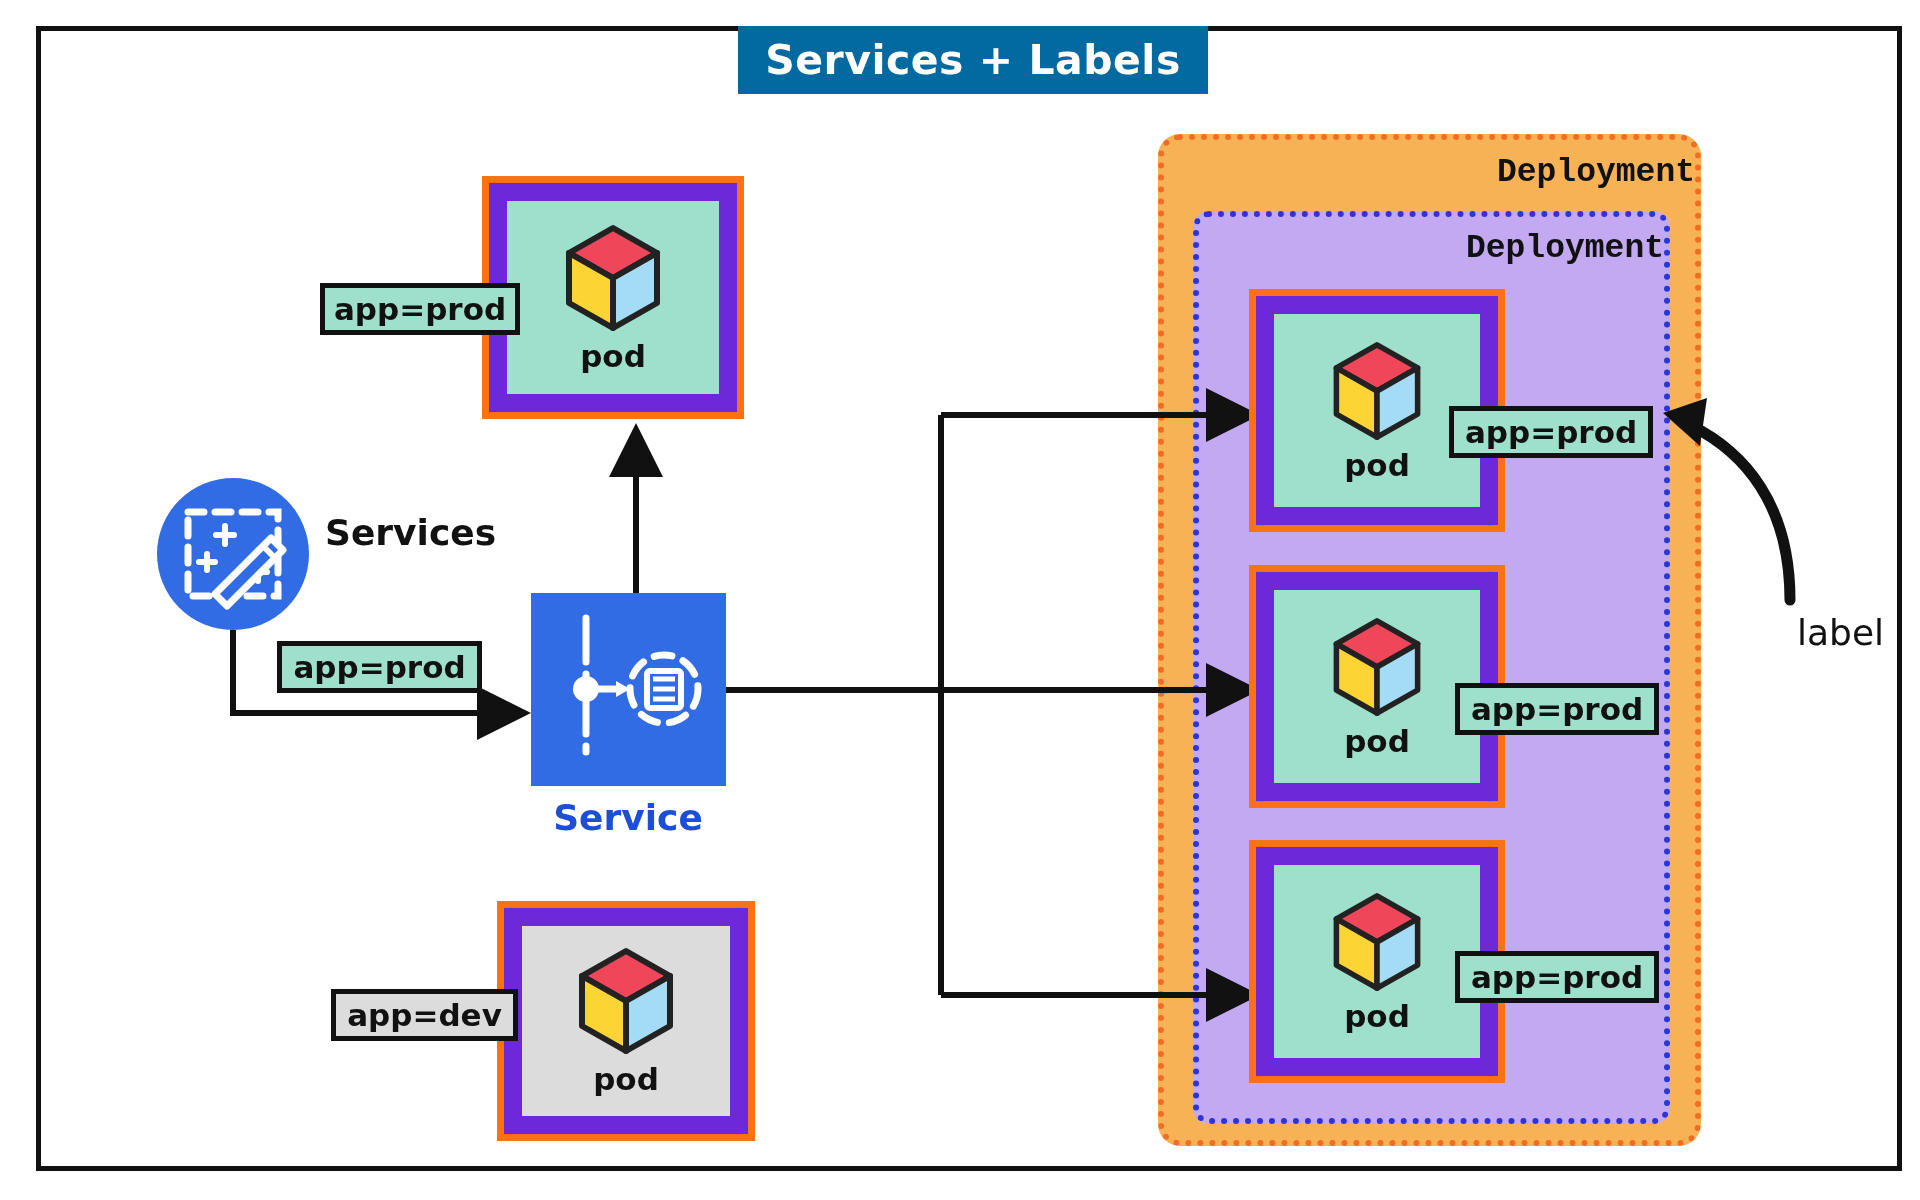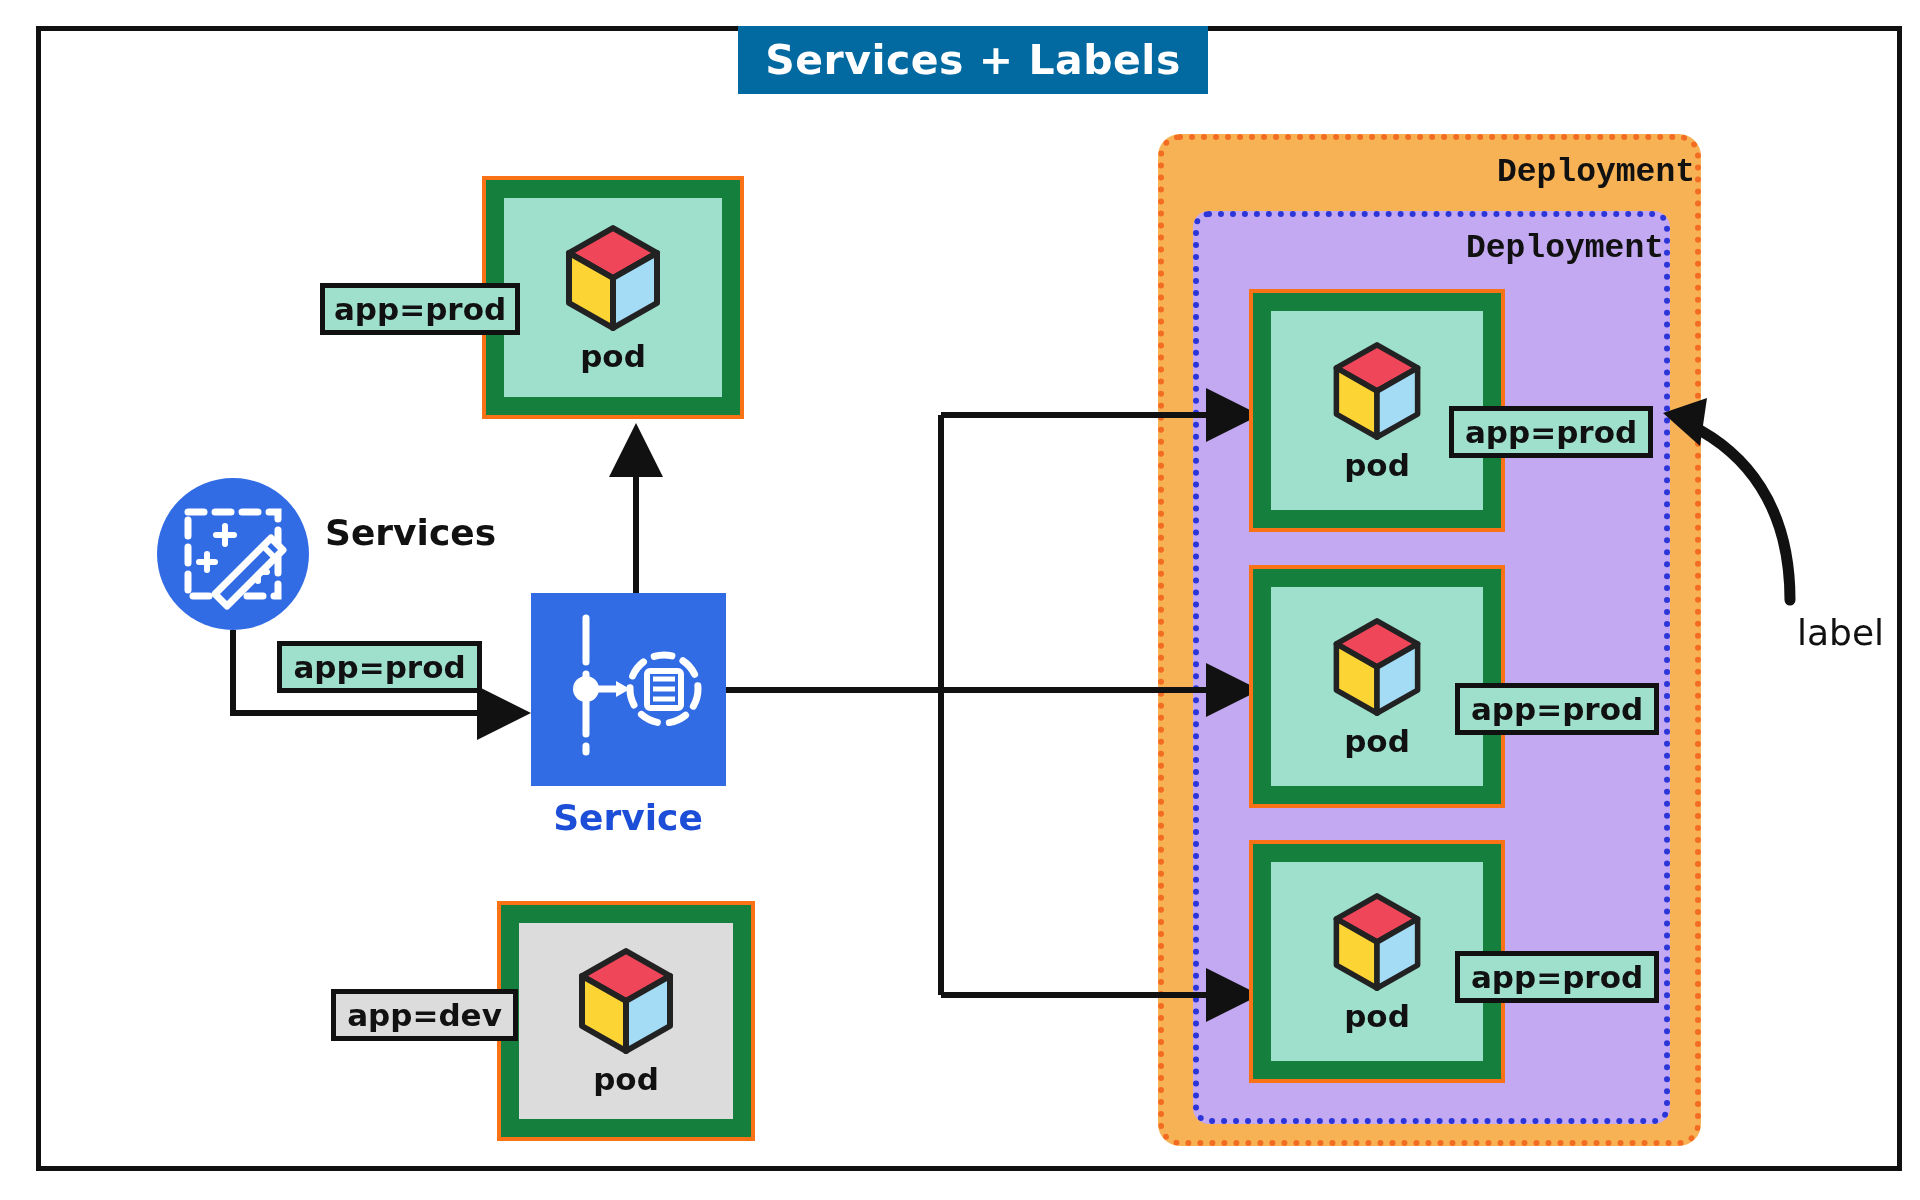--- a/index.html
+++ b/index.html
@@ -43,22 +43,22 @@
   .title-bar .title-text {
     color: #ffffff;
     font-size: 41px;
     font-weight: 700;
     letter-spacing: 0.5px;
     font-family: "DejaVu Sans", sans-serif;
   }
   
   .pod-card {
     position: absolute;
-    border: 4px solid #f97316;
-    background: #15803d;
+    border: 7px solid #f97316;
+    background: #6d28d9;
     box-sizing: border-box;
     z-index: 12;
   }
   .pod-inner {
     position: absolute;
     left: 18px;
     top: 18px;
     right: 18px;
     bottom: 18px;
     background: #9ee0cc;

